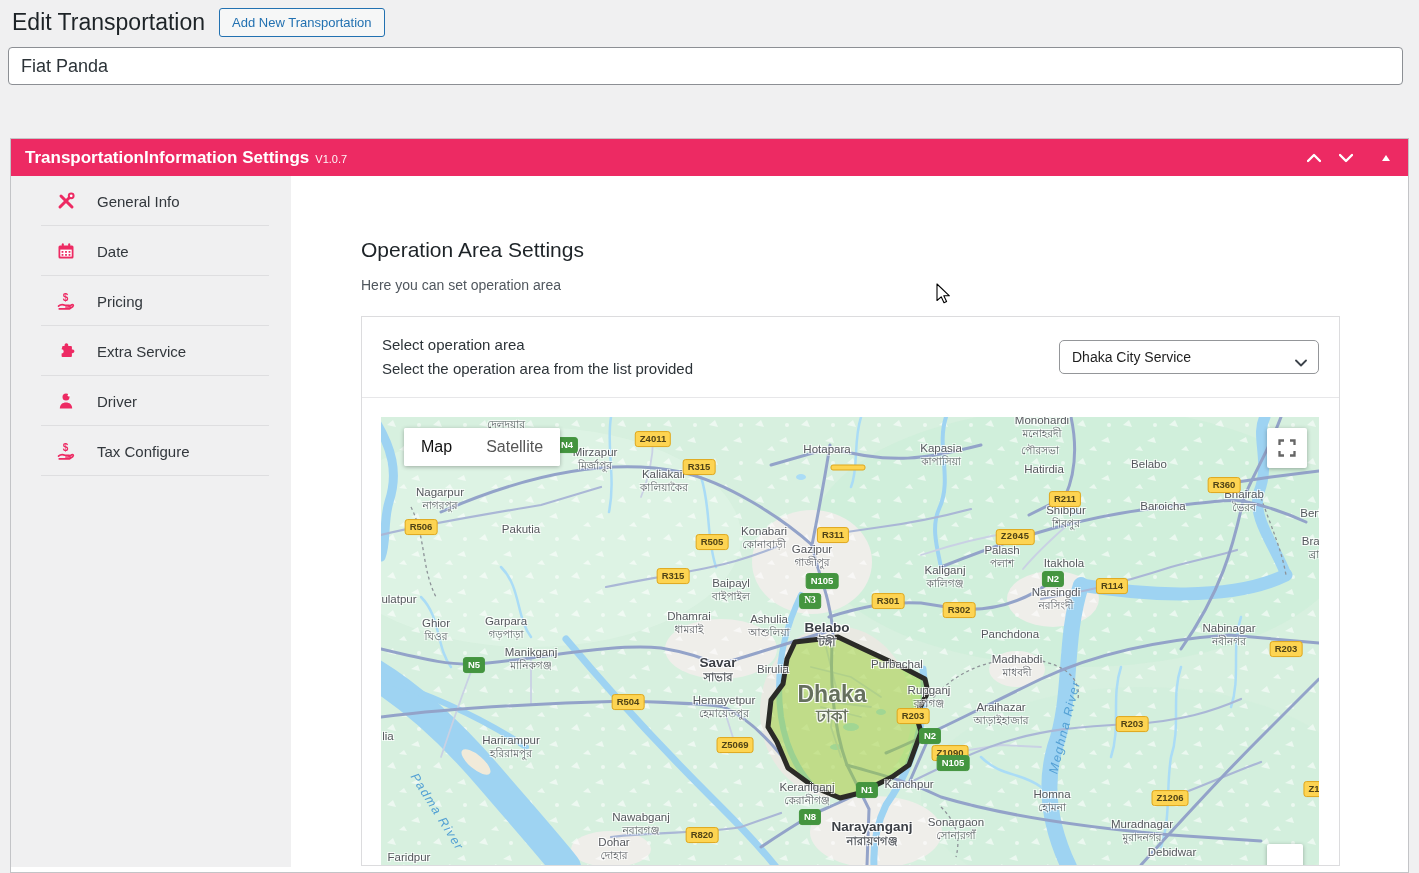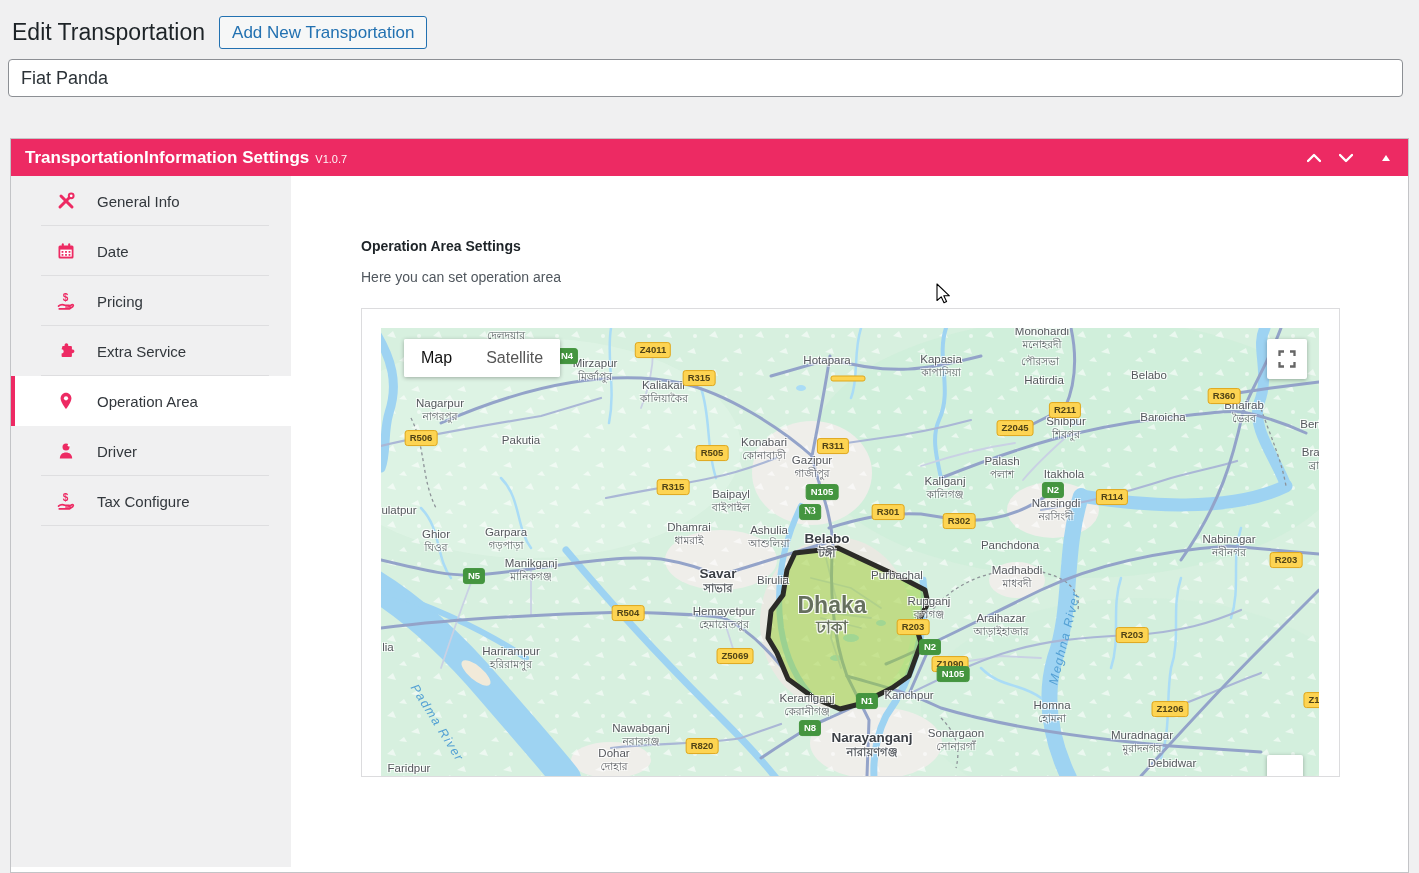--- a/index.html
+++ b/index.html
@@ -4,24 +4,24 @@
 <style>
   html,body{margin:0;padding:0;}
   body{
     width:1419px;height:873px;overflow:hidden;position:relative;
     background:#f0f0f1;
     font-family:"Liberation Sans","DejaVu Sans",sans-serif;
     color:#1d2327;
   }
   .screen{position:absolute;inset:0;}
   
-  .page-header{display:flex;align-items:center;padding:16px 10px 0 12px;}
+  .page-header{display:flex;align-items:center;padding:8px 10px 0 12px;}
   .page-header h1{font-size:23px;font-weight:400;margin:0;color:#1d2327;}
   .add-new-btn{
-    margin-left:14px;display:inline-block;font-size:17px;line-height:1;
+    margin-left:14px;display:inline-block;font-size:13px;line-height:1;
     padding:7px 12px;border:1px solid #2271b1;border-radius:3px;color:#2271b1;
     background:#f6f7f7;text-decoration:none;cursor:pointer;
   }
   .title-input{
     display:block;margin:10px 10px 0 8px;width:1395px;height:38px;box-sizing:border-box;
     border:1px solid #8c8f94;border-radius:4px;background:#fff;padding:3px 12px;
     font-size:18px;color:#2c3338;font-family:inherit;
   }
   
   .metabox{
@@ -42,21 +42,21 @@
   .sb-item{
     position:relative;height:50px;display:flex;align-items:center;cursor:pointer;
     border-left:4px solid transparent;font-size:15px;color:#32373c;
   }
   .sb-item::after{content:"";position:absolute;left:26px;right:22px;bottom:0;height:1px;background:#dedee0;}
   .sb-item.active{background:#fff;border-left-color:#ed2a63;}
   .sb-item.active::after{display:none;}
   .sb-icon{width:20px;height:20px;margin-left:41px;margin-right:21px;flex:0 0 20px;}
   
   .settings-content{flex:1;background:#fff;padding:62px 0 0 70px;position:relative;}
-  .oa-heading{font-size:14px;font-weight:700;margin:0;color:#1d2327;}
+  .oa-heading{font-size:21px;font-weight:400;margin:0;color:#1d2327;}
   .oa-sub{font-size:14px;color:#50575e;margin-top:15px;}
   .oa-card{
     width:979px;margin-top:23px;border:1px solid #dcdcde;background:#fff;box-sizing:border-box;
   }
   .select-row{
     display:flex;align-items:center;justify-content:space-between;
     padding:16px 20px;border-bottom:1px solid #e7e7e9;
   }
   .select-labels div{font-size:15px;color:#2c3338;line-height:24px;}
   .area-select{
@@ -181,27 +181,20 @@
             <path d="M2.5 15.2 C5 12.8 7 13.4 9 14.3 L13.2 14.3 C14.4 14.3 14.4 16 13.2 16 L9.8 16 M13 15.4 L15.8 13.7 C17 13 18 14.6 16.9 15.5 L13.6 17.9 L3.2 17.9" stroke="#ed2a63" stroke-width="1.6" fill="none" stroke-linecap="round" stroke-linejoin="round"></path>
           </svg>
           <span>Pricing</span>
         </div>
         <div class="sb-item">
           <svg class="sb-icon" viewBox="0 0 20 20">
             <path d="M6.5 5 h2.2 a1.9 1.9 0 1 1 3.4 0 h2.9 a0.9 0.9 0 0 1 0.9 0.9 v2.6 a1.9 1.9 0 1 1 0 3.6 v3 a0.9 0.9 0 0 1 -0.9 0.9 h-8.5 a0.9 0.9 0 0 1 -0.9 -0.9 v-2.6 a1.9 1.9 0 1 0 0 -4.2 z" fill="#ed2a63"></path>
           </svg>
           <span>Extra Service</span>
         </div>
-        <div class="sb-item active">
-          <svg class="sb-icon" viewBox="0 0 20 20">
-            <path d="M10 1.8 C6.9 1.8 4.6 4.3 4.6 7.4 C4.6 11.4 10 18 10 18 S15.4 11.4 15.4 7.4 C15.4 4.3 13.1 1.8 10 1.8 Z" fill="#ed2a63"></path>
-            <circle cx="10" cy="7.3" r="2.1" fill="#fff"></circle>
-          </svg>
-          <span>Operation Area</span>
-        </div>
         <div class="sb-item">
           <svg class="sb-icon" viewBox="0 0 20 20">
             <circle cx="10" cy="6" r="3.5" fill="#ed2a63"></circle>
             <path d="M3.8 17.6 C3.8 13.6 6.5 11.5 10 11.5 C13.5 11.5 16.2 13.6 16.2 17.6 Z" fill="#ed2a63"></path>
             <circle cx="12.9" cy="4.2" r="1.2" fill="#fff"></circle>
           </svg>
           <span>Driver</span>
         </div>
         <div class="sb-item">
           <svg class="sb-icon" viewBox="0 0 20 20">
@@ -210,20 +203,34 @@
           </svg>
           <span>Tax Configure</span>
         </div>
       </div>
 
       <div class="settings-content">
         <h2 class="oa-heading">Operation Area Settings</h2>
         <div class="oa-sub">Here you can set operation area</div>
 
         <div class="oa-card">
+          <div class="select-row">
+            <div class="select-labels">
+              <div>Select operation area</div>
+              <div>Select the operation area from the list provided</div>
+            </div>
+            <div class="area-select">
+              <span>Dhaka City Service</span>
+              <span class="chev">
+                <svg width="12" height="8" viewBox="0 0 12 8">
+                    <polyline points="1,1.5 6,6.5 11,1.5" fill="none" stroke="#3c434a" stroke-width="1.8" stroke-linecap="round" stroke-linejoin="round"></polyline>
+                  </svg>
+              </span>
+            </div>
+          </div>
 
           <div class="map">
             <svg class="art" width="938" height="448" viewBox="0 0 938 448">
               <defs>
                 <pattern id="spk" width="46" height="38" patternUnits="userSpaceOnUse">
                   <g fill="#ffffff" opacity="0.55">
                     <path d="M6 8 l6 -5 l3 7 z"></path>
                     <path d="M30 24 l7 -4 l2 6 z"></path>
                     <path d="M18 33 l5 -4 l3 5 z"></path>
                     <circle cx="38" cy="8" r="2"></circle>
@@ -532,21 +539,21 @@
                   <div class="en">Meghna River</div>
                 </div>
                 <span class="rbadge y" style="left: 272px; top: 22px;">Z4011</span>
                 <span class="rbadge y" style="left: 318px; top: 50px;">R315</span>
                 <span class="rbadge y" style="left: 40px; top: 110px;">R506</span>
                 <span class="rbadge y" style="left: 331px; top: 125px;">R505</span>
                 <span class="rbadge y" style="left: 452px; top: 118px;">R311</span>
                 <span class="rbadge y" style="left: 292px; top: 159px;">R315</span>
                 <span class="rbadge y" style="left: 507px; top: 184px;">R301</span>
                 <span class="rbadge y" style="left: 578px; top: 193px;">R302</span>
-                <span class="rbadge y" style="left: 634px; top: 100px;">Z2045</span>
+                <span class="rbadge y" style="left: 634px; top: 120px; font-family: Liberation Mono, monospace;">Z2045</span>
                 <span class="rbadge y" style="left: 684px; top: 82px;">R211</span>
                 <span class="rbadge y" style="left: 731px; top: 169px;">R114</span>
                 <span class="rbadge y" style="left: 843px; top: 68px;">R360</span>
                 <span class="rbadge y" style="left: 905px; top: 232px;">R203</span>
                 <span class="rbadge y" style="left: 751px; top: 307px;">R203</span>
                 <span class="rbadge y" style="left: 532px; top: 299px;">R203</span>
                 <span class="rbadge y" style="left: 247px; top: 285px;">R504</span>
                 <span class="rbadge y" style="left: 354px; top: 328px;">Z5069</span>
                 <span class="rbadge y" style="left: 321px; top: 418px;">R820</span>
                 <span class="rbadge y" style="left: 569px; top: 336px;">Z1090</span>

